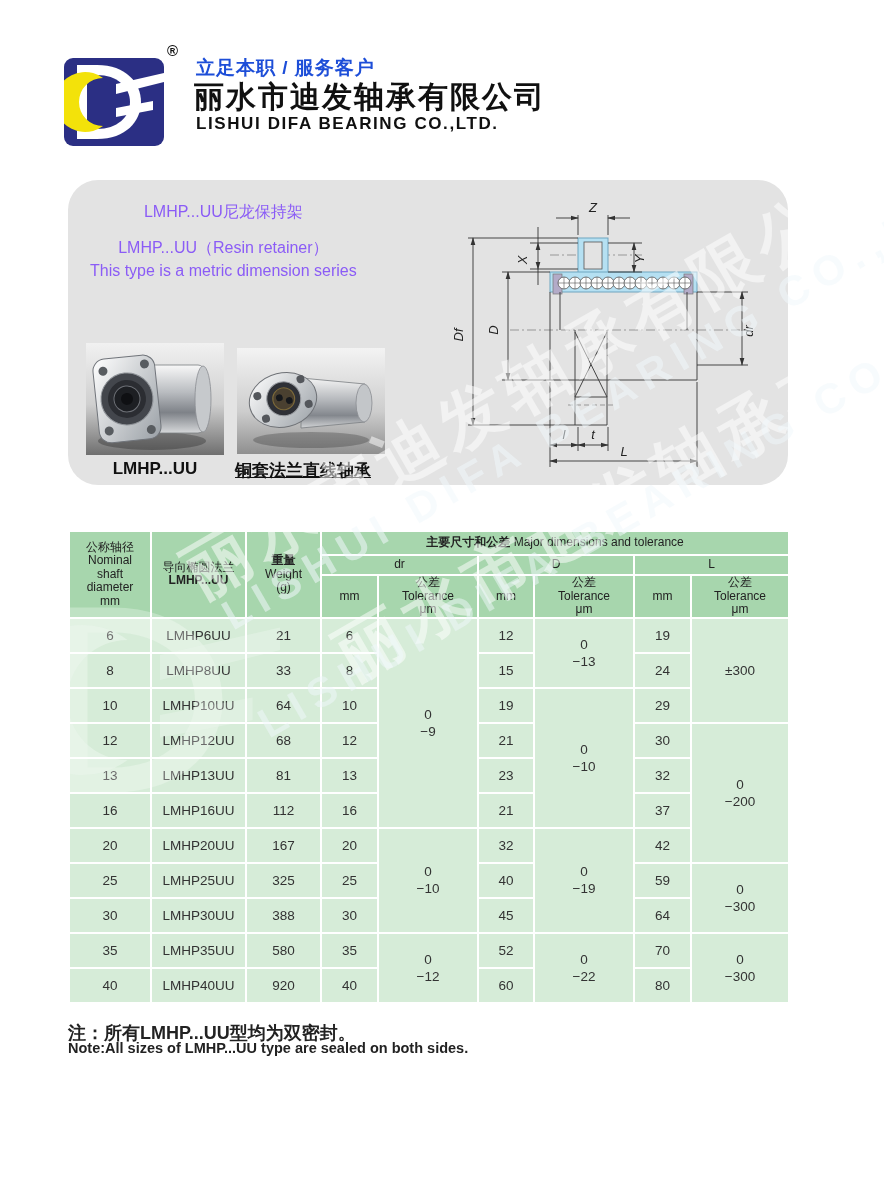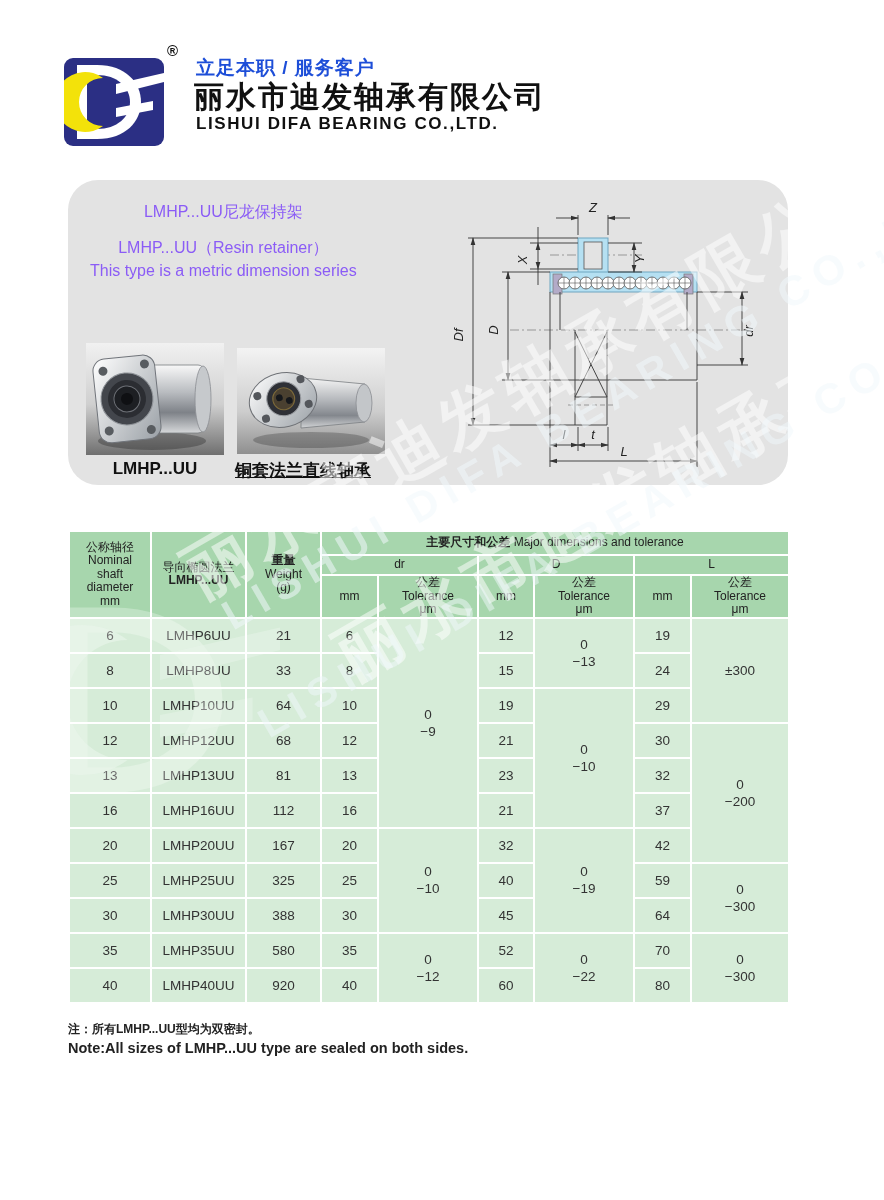--- a/index.html
+++ b/index.html
@@ -30,21 +30,21 @@
   .spec-table th,.spec-table td{border:2px solid #ffffff;text-align:center;vertical-align:middle;padding:0;}
   .spec-table thead th{background:#a7d6ad;font-weight:normal;font-size:12px;line-height:13.5px;color:#222;}
   .spec-table tbody td{background:#d6ecd8;font-size:13.5px;color:#333;height:33px;}
   .hr1 th{height:22px;}
   .hr2 th{height:18px;font-size:13px;}
   .hr3 th{height:37px;}
   .tol div{line-height:17px;}
   .b{font-weight:bold;}
 
   
-  .note-cn{position:absolute;left:68px;top:1021px;font-size:12px;font-weight:bold;color:#222;}
+  .note-cn{position:absolute;left:68px;top:1021px;font-size:18px;font-weight:bold;color:#222;}
   .note-en{position:absolute;left:68px;top:1040px;font-size:14.5px;color:#222;font-weight:bold;}
 
   
   .wm-layer{position:absolute;inset:0;pointer-events:none;z-index:30;}
   .wm{position:absolute;white-space:nowrap;color:rgba(255,255,255,0.52);font-weight:bold;transform-origin:left top;}
   .wm-cn-a{left:168px;top:540px;font-size:66px;letter-spacing:7px;transform:rotate(-30deg);}
   .wm-en-a{left:214px;top:598px;font-size:42px;letter-spacing:9px;transform:rotate(-30deg);color:rgba(240,248,252,0.55);}
   .wm-cn-b{left:320px;top:622px;font-size:66px;letter-spacing:7px;transform:rotate(-30deg);}
   .wm-en-b{left:250px;top:706px;font-size:42px;letter-spacing:9px;transform:rotate(-30deg);color:rgba(240,248,252,0.5);}
   .wm-logo{position:absolute;left:30px;top:585px;width:250px;height:230px;opacity:.5;}

